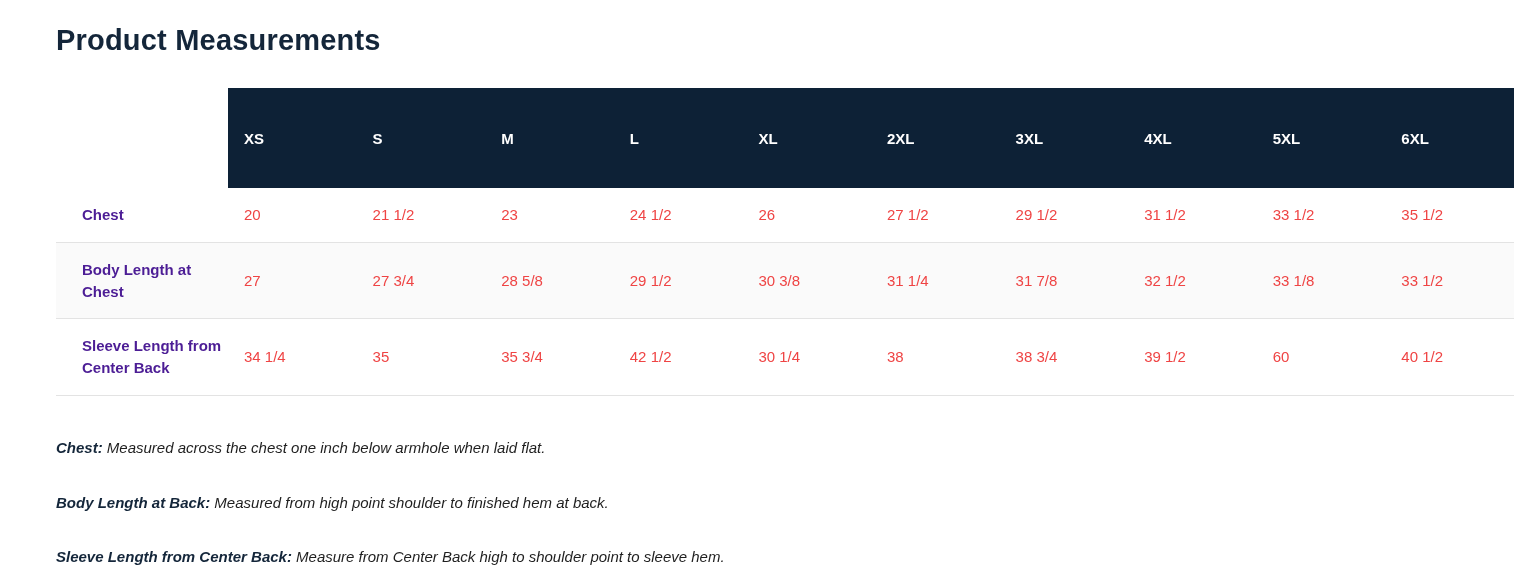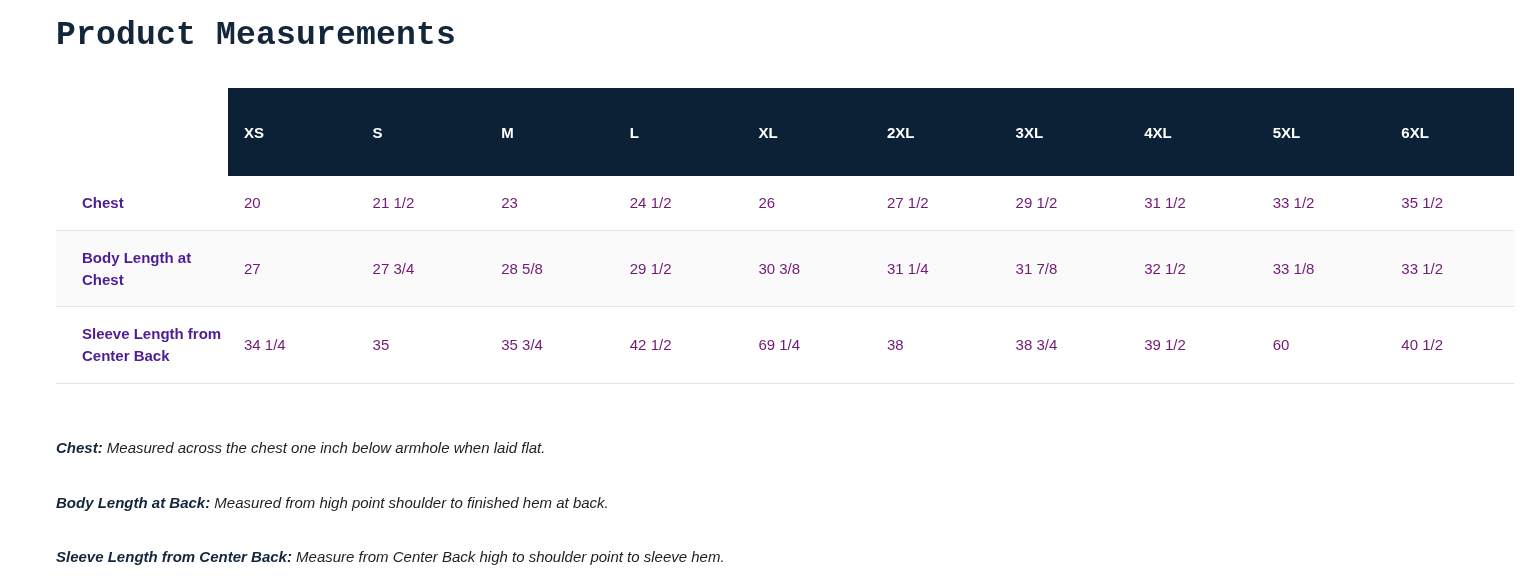--- a/index.html
+++ b/index.html
@@ -14,53 +14,53 @@
   }
   .page {
     position: relative;
     width: 1526px;
     height: 580px;
     overflow: hidden;
   }
   .page-title {
     position: absolute;
     left: 56px;
-    top: 17px;
-    font-family: Liberation Mono, monospace;
-    font-size: 33px;
+    top: 24px;
+    font-family: Liberation Sans, sans-serif;
+    font-size: 29px;
     font-weight: 700;
     color: #14263a;
     letter-spacing: 0.2px;
   }
   table.measurements {
     position: absolute;
     left: 56px;
     top: 88px;
     width: 1458px;
     border-collapse: collapse;
     table-layout: fixed;
   }
   table.measurements col.label-col { width: 172px; }
   table.measurements col.size-col { width: 128.6px; }
   thead th {
     background: #0d2136;
     color: #ffffff;
     font-size: 15px;
     font-weight: 700;
     text-align: left;
-    height: 88px;
+    height: 100px;
     padding: 0 0 0 16px;
     vertical-align: middle;
   }
   thead th.corner {
     background: #ffffff;
   }
   tbody td {
     font-size: 15px;
-    color: #701a75;
+    color: #ef4444;
     padding: 16px 0 16px 16px;
     vertical-align: middle;
     border-bottom: 1px solid #e3e3e3;
     line-height: 1.45;
   }
   tbody td.rowlabel {
     font-weight: 700;
     color: #4c1d95;
     padding-left: 26px;
   }
@@ -150,21 +150,21 @@
         <td>32 1/2</td>
         <td>33 1/8</td>
         <td>33 1/2</td>
       </tr>
       <tr>
         <td class="rowlabel">Sleeve Length from Center Back</td>
         <td>34 1/4</td>
         <td>35</td>
         <td>35 3/4</td>
         <td>42 1/2</td>
-        <td>69 1/4</td>
+        <td>30 1/4</td>
         <td>38</td>
         <td>38 3/4</td>
         <td>39 1/2</td>
         <td>60</td>
         <td>40 1/2</td>
       </tr>
     </tbody>
   </table>
 
   <div class="notes">

